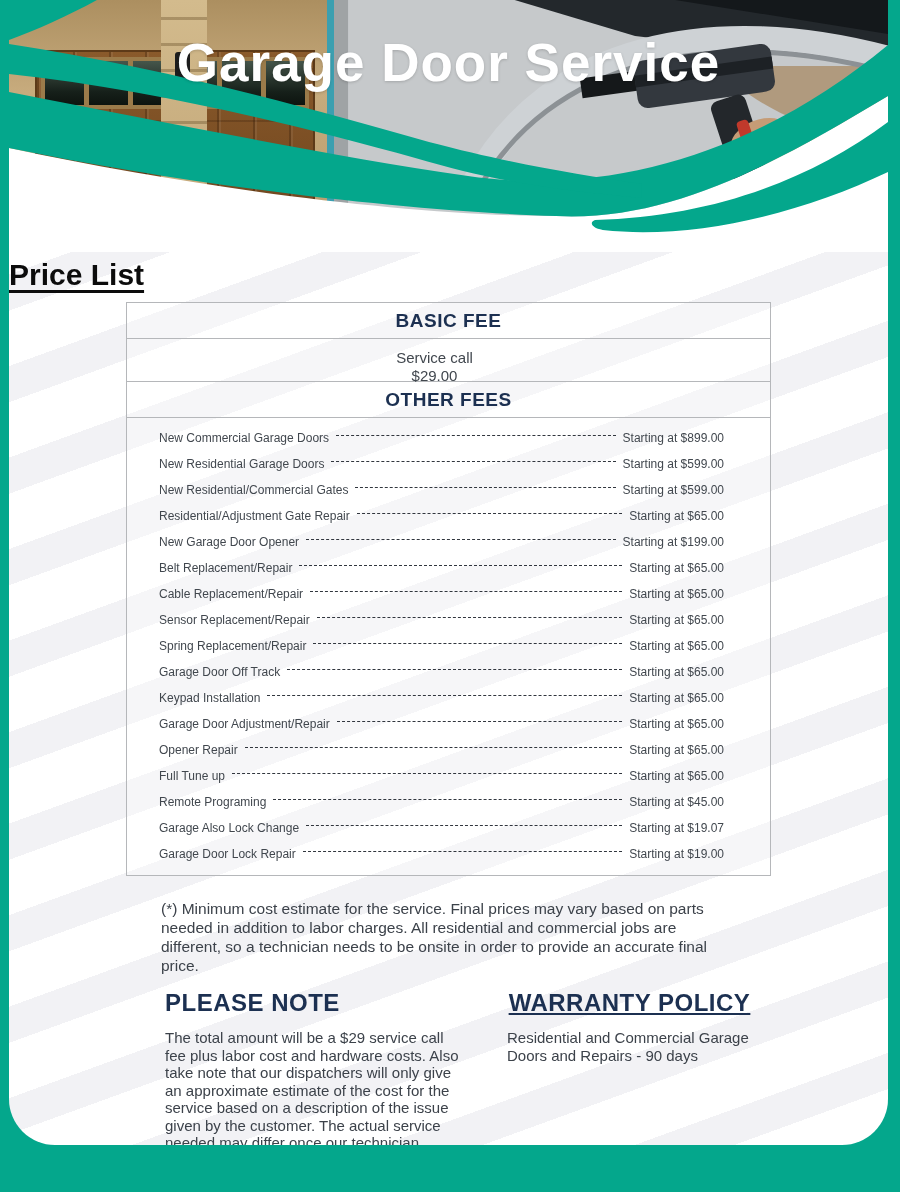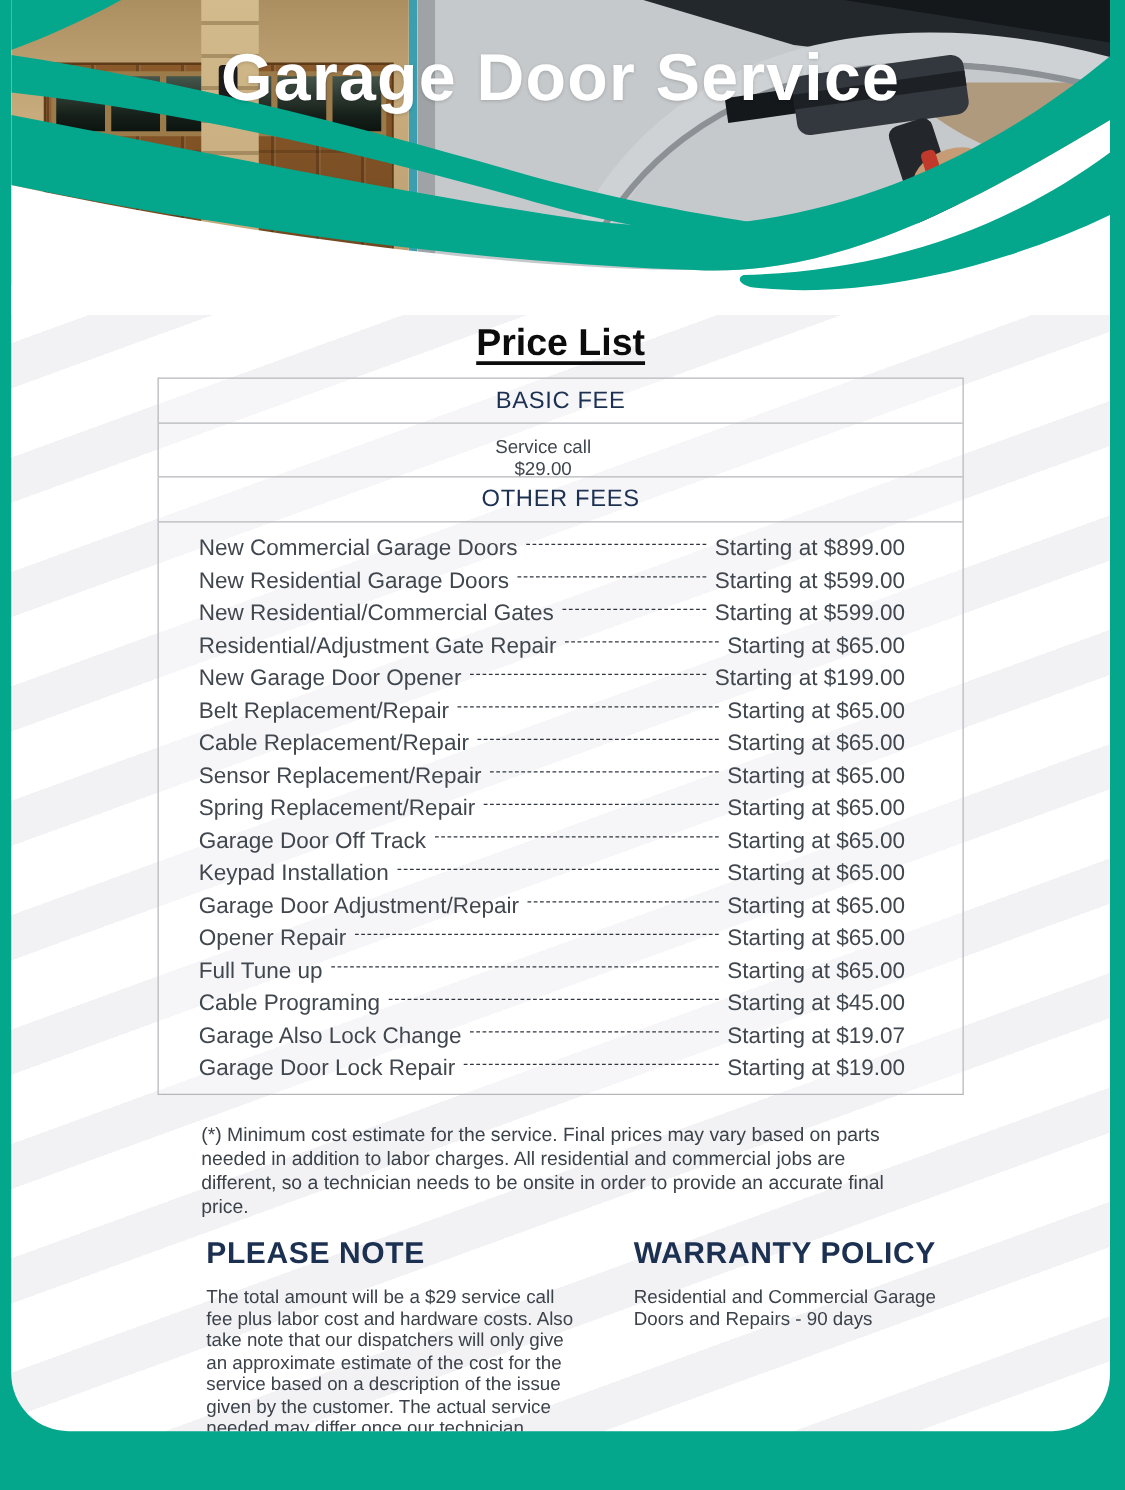--- a/index.html
+++ b/index.html
@@ -44,44 +44,44 @@
   .photo-right { position:relative; flex:1; height:100%; overflow:hidden; background:#c6c9cb; }
   .photo-right svg { display:block; width:100%; height:100%; }
 
   .page-title { position:absolute; top:32px; left:0; width:100%; text-align:center;
     color:#ffffff; font-size:53px; font-weight:bold; letter-spacing:1px;
     text-shadow:0 1px 3px rgba(0,0,0,.18); z-index:5; }
 
   .swoosh { position:absolute; top:0; left:0; width:100%; height:252px; z-index:3; }
 
   
-  .price-title { text-align:center; margin-top:6px; font-size:30px; font-weight:bold; color:#0c0c0c;
+  .price-title { margin-top:6px; font-size:30px; font-weight:bold; color:#0c0c0c;
     text-decoration:underline; text-underline-offset:5px; text-decoration-thickness:2.5px; }
 
   .price-table { width:645px; margin:10px auto 0; border:1px solid #b5b7ba; background:rgba(255,255,255,.35); }
-  .thead { text-align:center; padding:7px 0 6px; font-size:19px; font-weight:normal; color:#1c3051;
+  .thead { text-align:center; padding:7px 0 6px; font-size:19px; font-weight:bold; color:#1c3051;
     border-bottom:1px solid #b5b7ba; letter-spacing:.5px; }
   .basic-wrap { padding:10px 60px 10px 32px; border-bottom:1px solid #b5b7ba; }
   .items-wrap { padding:7px 46px 8px 32px; }
 
-  .fee-row { display:flex; align-items:center; height:26px; font-size:18px; color:#41474e; }
+  .fee-row { display:flex; align-items:center; height:26px; font-size:12px; color:#41474e; }
   .basic-wrap .fee-row { height:22px; font-size:15px;flex-direction:column; }
   .fee-label { white-space:nowrap; }
   .fee-leader { flex:1; border-bottom:1.5px dashed #31363e; margin:0 7px; transform:translateY(-3px); }
   .basic-wrap .fee-leader { margin-left:16px; }
   .fee-price { white-space:nowrap; }
 
   .footnote { width:575px; margin:23px auto 0; font-size:15.5px; line-height:19px; color:#3c424a; }
 
   .cols { width:645px; margin:14px auto 0; display:flex; }
   .col h3 { font-size:24px; font-weight:bold; color:#1c3051; letter-spacing:.5px; margin-bottom:12px; }
   .col p { font-size:15px; line-height:17.5px; color:#3c424a; }
   .col-note { margin-left:39px; width:302px; }
   .col-warranty { margin-left:40px; width:245px; }
-  .col-warranty h3 { text-align:left; }
+  .col-warranty h3 { text-align:center;text-decoration:underline; }
 </style>
 </head>
 <body>
 
 <div class="card">
 
   <div class="header">
     <div class="photos">
 
       <div class="photo-left">
@@ -213,21 +213,21 @@
             <span class="fee-label">Opener Repair</span>
             <span class="fee-leader"></span>
             <span class="fee-price">Starting at $65.00</span>
           </div>
         <div class="fee-row">
             <span class="fee-label">Full Tune up</span>
             <span class="fee-leader"></span>
             <span class="fee-price">Starting at $65.00</span>
           </div>
         <div class="fee-row">
-            <span class="fee-label">Cable Programing</span>
+            <span class="fee-label">Remote Programing</span>
             <span class="fee-leader"></span>
             <span class="fee-price">Starting at $45.00</span>
           </div>
         <div class="fee-row">
             <span class="fee-label">Garage Also Lock Change</span>
             <span class="fee-leader"></span>
             <span class="fee-price">Starting at $19.07</span>
           </div>
         <div class="fee-row">
             <span class="fee-label">Garage Door Lock Repair</span>

